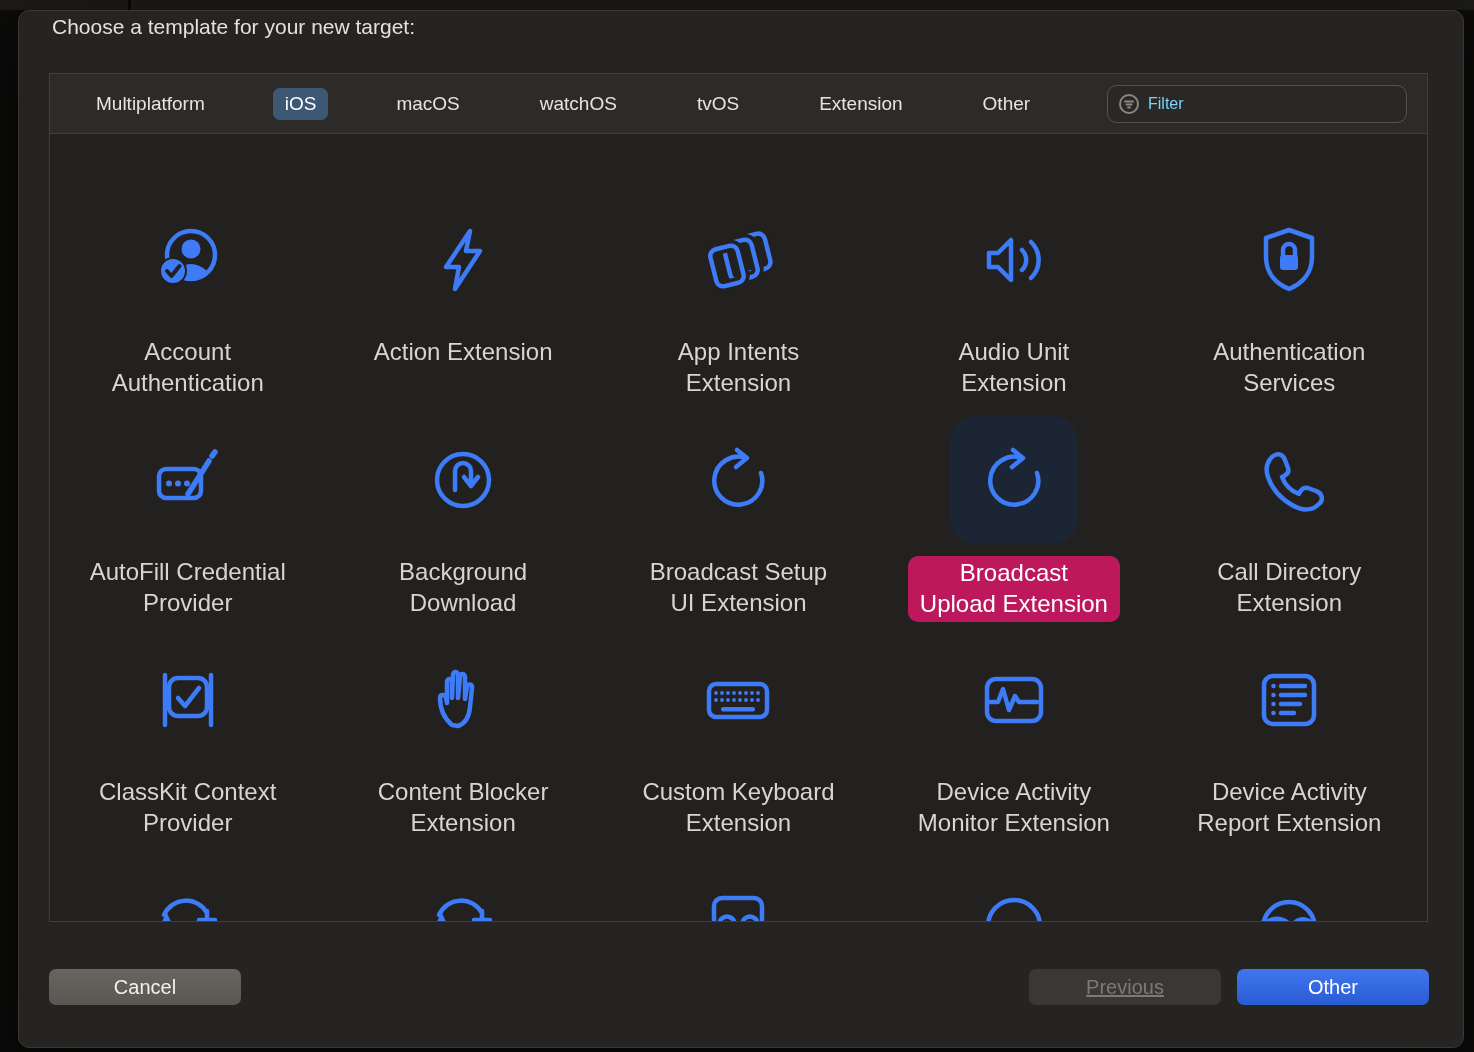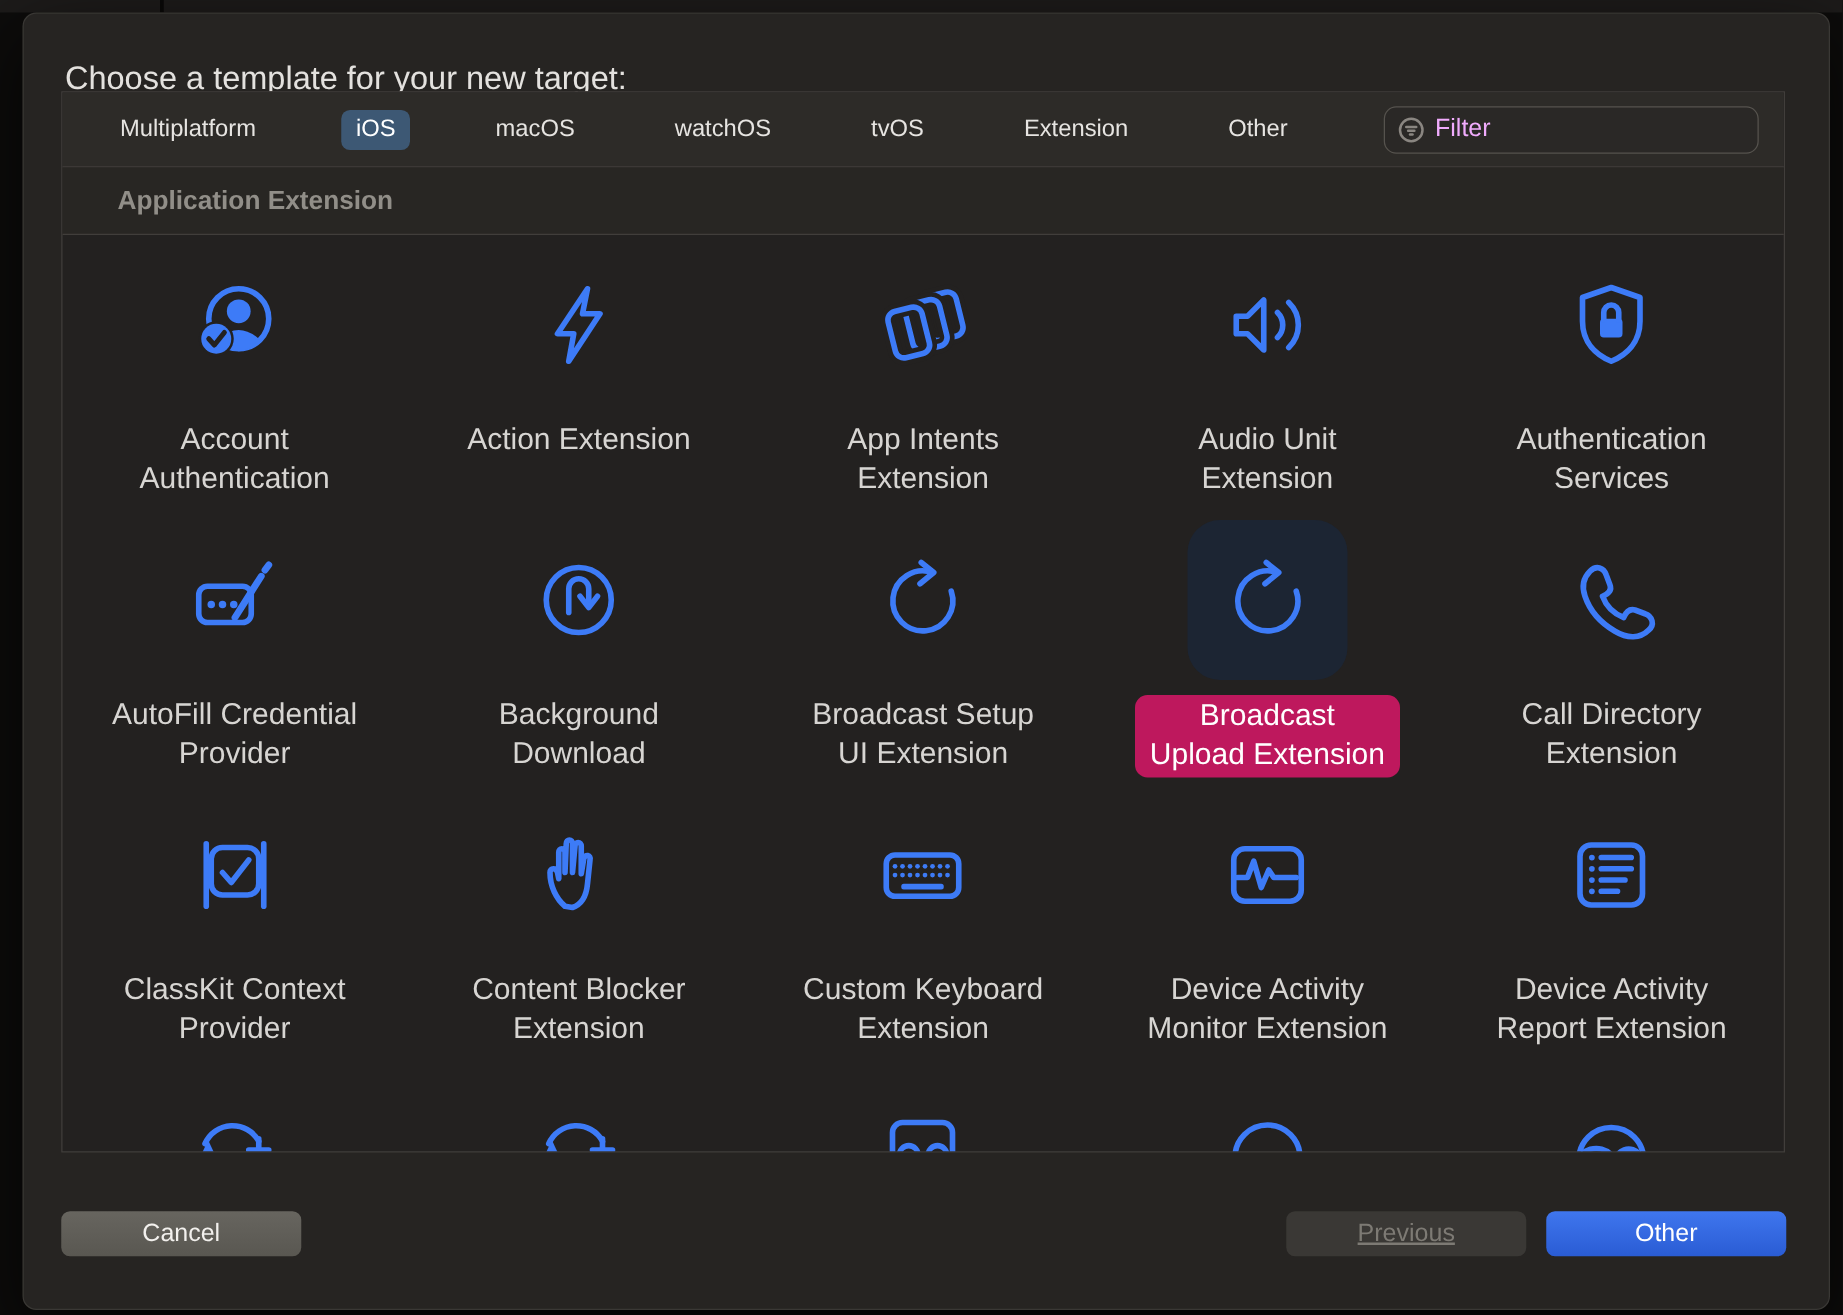--- a/index.html
+++ b/index.html
@@ -1,30 +1,30 @@
 <!DOCTYPE html>
 <html><head>
 <meta charset="utf-8">
 <style>
   html,body{margin:0;padding:0;background:#0d0c0b;width:1474px;height:1052px;overflow:hidden;
     font-family:"Liberation Sans",sans-serif;-webkit-font-smoothing:antialiased;}
   .top-strip{position:absolute;left:0;top:0;width:1474px;height:10px;background:#1d1b1a;}
   .top-strip .vdiv{position:absolute;left:128px;top:0;width:3px;height:10px;background:#0a0908;}
   .dialog{position:absolute;left:18px;top:10px;width:1444px;height:1036px;background:#262422;
     border:1px solid #3a3835;border-radius:11px;box-shadow:0 20px 60px rgba(0,0,0,.7);}
-  .dialog-title{position:absolute;left:33px;top:36px;font-size:26px;color:#e3e1de;}
+  .dialog-title{position:absolute;left:33px;top:4px;font-size:21px;color:#e3e1de;}
   .panel{position:absolute;left:30px;top:62px;width:1379px;height:849px;border:1px solid #413e3b;
     background:#232120;box-sizing:border-box;}
   .tabbar{position:absolute;left:0;top:0;width:100%;height:60px;background:#2d2b28;
     border-bottom:1px solid #413e3b;display:flex;align-items:center;padding:0 20px 0 34px;box-sizing:border-box;gap:56px;}
   .tab{font-size:19px;color:#e6e4e1;padding:5px 12px;border-radius:7px;white-space:nowrap;}
   .tab.selected{background:#3d5874;color:#ffffff;}
   .filter-field{margin-left:auto;width:300px;height:38px;border:1.5px solid #56534e;border-radius:10px;
     display:flex;align-items:center;padding:0 10px;box-sizing:border-box;background:#2a2826;gap:8px;}
-  .filter-placeholder{font-size:20px;color:#f0abfc;}
+  .filter-placeholder{font-size:16px;color:#7dd3fc;}
   .section-header{position:absolute;left:0;top:60px;width:100%;height:54px;background:#282623;
     border-bottom:1px solid #413e3b;display:flex;align-items:center;box-sizing:border-box;}
   .section-header span{margin-left:44px;font-size:21px;font-weight:bold;color:#918e88;}
   .grid{position:absolute;left:0;top:114px;width:100%;height:733px;overflow:hidden;
     display:grid;grid-template-columns:repeat(5,1fr);grid-auto-rows:220px;}
   .cell{display:flex;flex-direction:column;align-items:center;}
   .tile{width:128px;height:128px;margin-top:8px;border-radius:26px;display:flex;align-items:center;justify-content:center;}
   .tile.selected{background:#1c2533;}
   .tlabel{margin-top:12px;text-align:center;font-size:24px;line-height:31px;color:#d7d5d2;}
   .tlabel .pill{display:inline-block;background:#be185d;color:#ffffff;border-radius:10px;padding:1px 12px 3px 12px;}
@@ -58,23 +58,20 @@
           <svg width="22" height="22" viewBox="0 0 22 22">
             <circle cx="11" cy="11" r="9" fill="none" stroke="#8a8681" stroke-width="2"></circle>
             <line x1="7" y1="8.5" x2="15" y2="8.5" stroke="#8a8681" stroke-width="2" stroke-linecap="round"></line>
             <line x1="8.5" y1="11.5" x2="13.5" y2="11.5" stroke="#8a8681" stroke-width="2" stroke-linecap="round"></line>
             <line x1="10" y1="14.5" x2="12" y2="14.5" stroke="#8a8681" stroke-width="2" stroke-linecap="round"></line>
           </svg>
         </span>
         <span class="filter-placeholder">Filter</span>
       </div>
     </div>
-    <div class="section-header">
-      <span>Application Extension</span>
-    </div>
     <div class="grid" id="template-grid">
         <div class="cell">
           <div class="tile">
             <svg width="76" height="76" viewBox="0 0 76 76">
               <circle cx="41" cy="33" r="24" stroke="#3d7bf7" stroke-width="4.5" stroke-linecap="round" stroke-linejoin="round" fill="none"></circle>
       <circle cx="41" cy="27" r="9.5" fill="#3d7bf7"></circle>
       <path d="M25 49 q16 -14 32 0 q-7 10 -16 10 q-9 0 -16 -10 z" fill="#3d7bf7"></path>
       <circle cx="23" cy="49" r="14" fill="#232120"></circle>
               <circle cx="23" cy="49" r="12" fill="#3d7bf7"></circle>
       <path d="M17 49 l4.5 5 l8 -10" fill="none" stroke="#232120" stroke-width="4" stroke-linecap="round" stroke-linejoin="round"></path>

